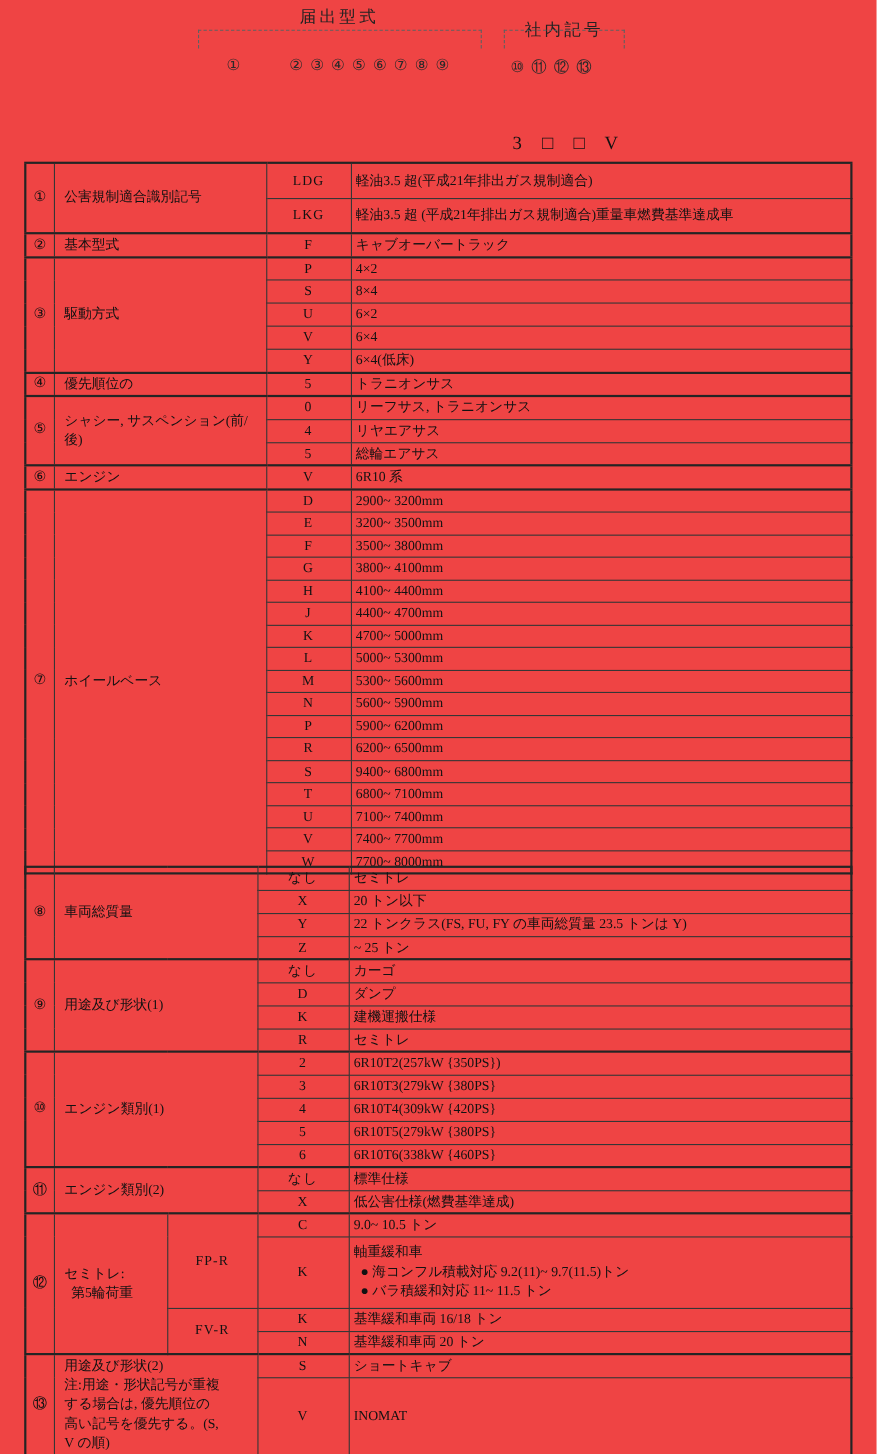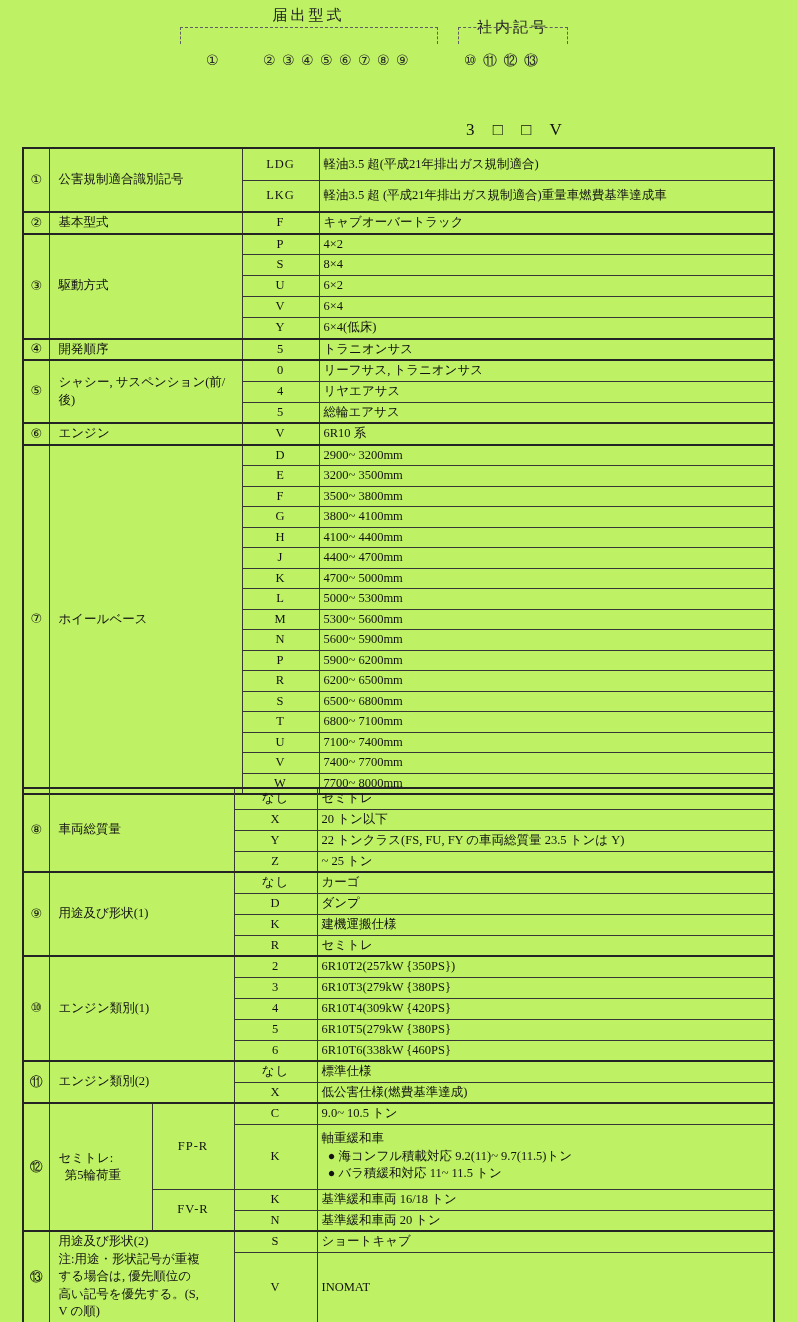--- a/index.html
+++ b/index.html
@@ -1,16 +1,16 @@
 <!DOCTYPE html>
 <html><head>
 <meta charset="utf-8">
 <style>
   html,body{margin:0;padding:0;background:#ffffff;}
-  .page{position:relative;width:797px;height:1322px;background:#bef264;
+  .page{position:relative;width:797px;height:1322px;background:#ef4444;
         font-family:"Liberation Serif","DejaVu Serif",serif;color:#151515;overflow:hidden;}
   .hdr-label{position:absolute;font-size:15px;letter-spacing:3px;text-align:center;color:#222;}
   .bracket{position:absolute;height:16px;border-top:1px dashed #606060;
            border-left:1px dashed #606060;border-right:1px dashed #606060;}
   .digits{position:absolute;font-family:"DejaVu Sans",sans-serif;font-size:14px;
           word-spacing:2px;color:#2a2a2a;white-space:nowrap;}
   .codeline{position:absolute;font-size:17px;letter-spacing:4px;word-spacing:6px;
             color:#111;white-space:nowrap;font-family:"Liberation Serif",serif;}
   table{position:absolute;left:22px;border-collapse:collapse;table-layout:fixed;
         width:753px;border:2px solid #242424;}
@@ -84,21 +84,21 @@
       <tr>
           <td class="code">V</td>
           <td class="desc">6×4</td>
         </tr>
       <tr>
           <td class="code">Y</td>
           <td class="desc">6×4(低床)</td>
         </tr>
       <tr class="gs">
         <td class="num">④</td>
-        <td class="label">開発順序</td>
+        <td class="label">優先順位の</td>
         <td class="code">5</td>
         <td class="desc">トラニオンサス</td>
       </tr>
       <tr class="gs">
         <td class="num" rowspan="3">⑤</td>
         <td class="label pre" rowspan="3">シャシー, サスペンション(前/
 後)</td>
         <td class="code">0</td>
         <td class="desc">リーフサス, トラニオンサス</td>
       </tr>
@@ -161,21 +161,21 @@
       <tr class="r19">
           <td class="code">P</td>
           <td class="desc">5900~ 6200mm</td>
         </tr>
       <tr class="r19">
           <td class="code">R</td>
           <td class="desc">6200~ 6500mm</td>
         </tr>
       <tr class="r19">
           <td class="code">S</td>
-          <td class="desc">6500~ 6800mm</td>
+          <td class="desc">9400~ 6800mm</td>
         </tr>
       <tr class="r19">
           <td class="code">T</td>
           <td class="desc">6800~ 7100mm</td>
         </tr>
       <tr class="r19">
           <td class="code">U</td>
           <td class="desc">7100~ 7400mm</td>
         </tr>
       <tr class="r19">

